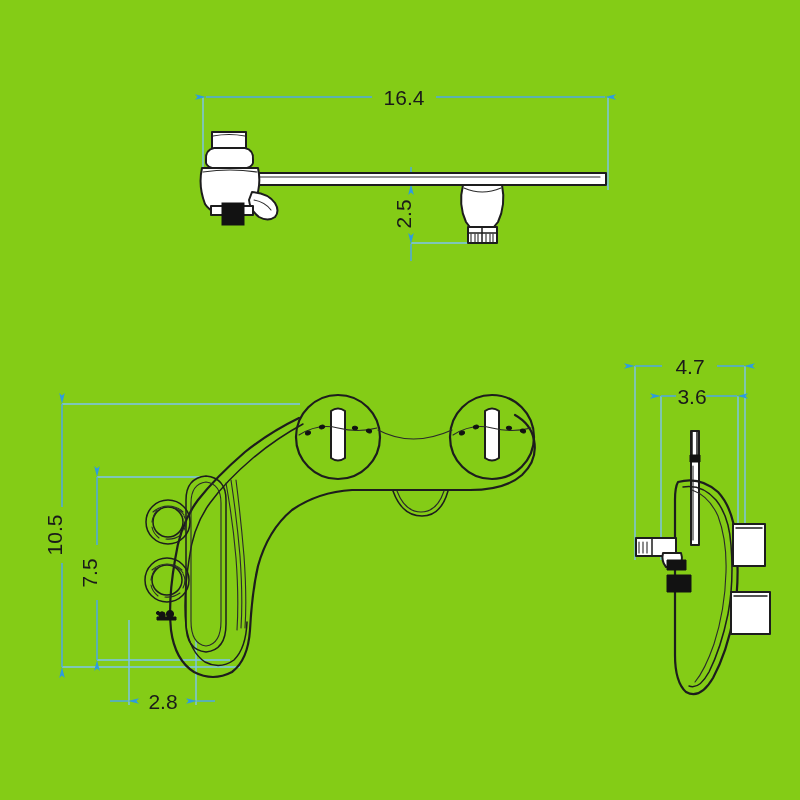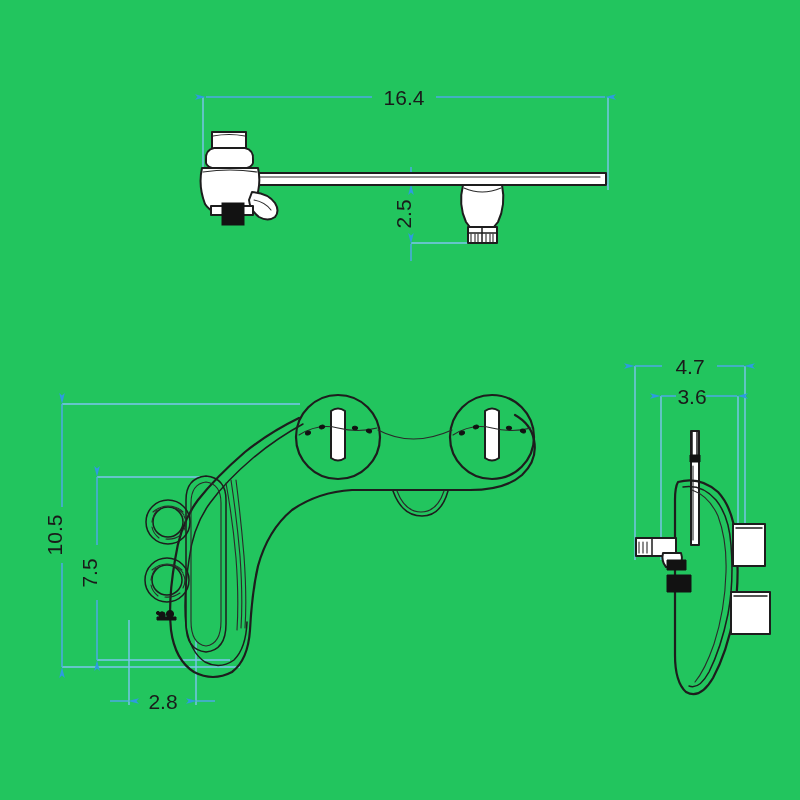--- a/index.html
+++ b/index.html
@@ -10,21 +10,21 @@
   body {
     width: 800px;
     height: 800px;
     overflow: hidden;
     font-family: "Liberation Sans", sans-serif;
   }
   #drawing-root {
     position: relative;
     width: 800px;
     height: 800px;
-    background: #22c55e;
+    background: #84cc16;
   }
   svg.sheet {
     position: absolute;
     left: 0;
     top: 0;
     width: 800px;
     height: 800px;
     display: block;
   }
   .dimtext {

